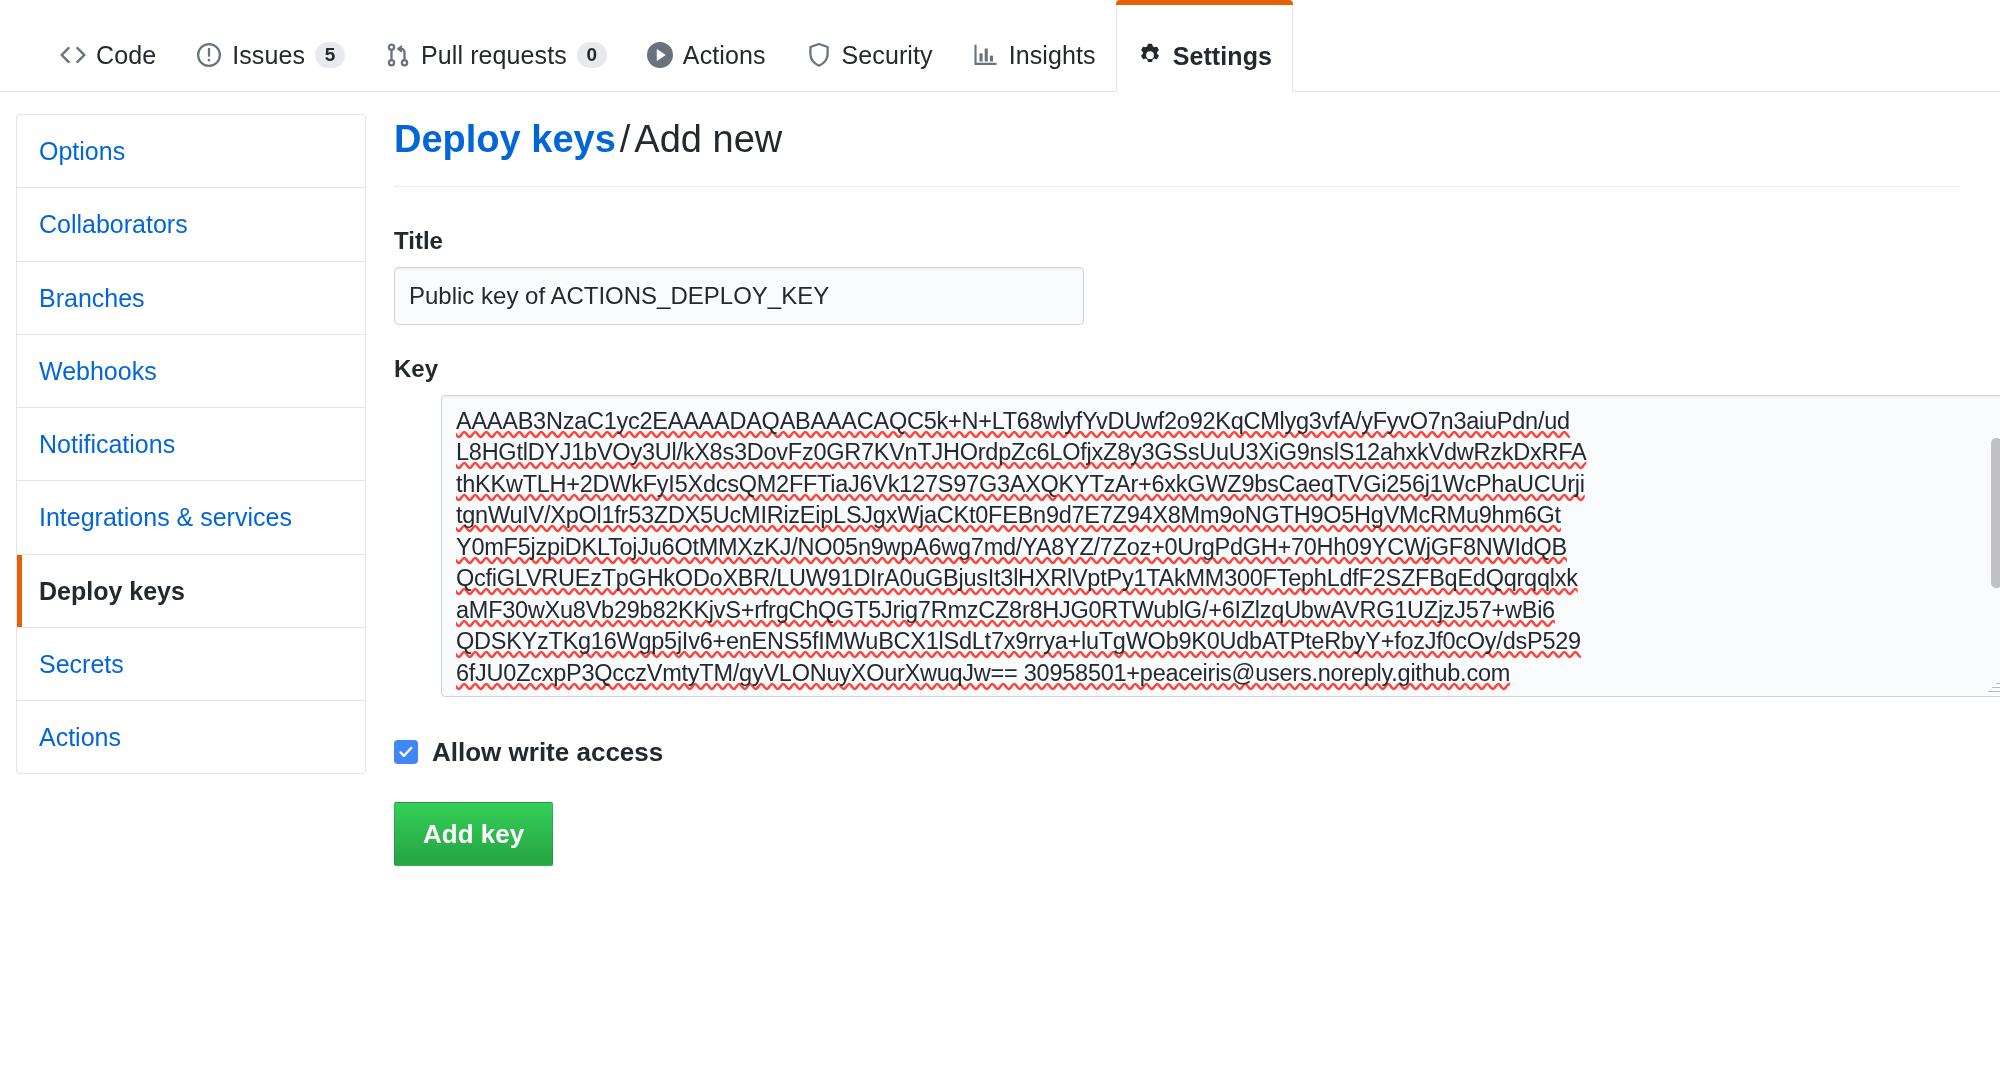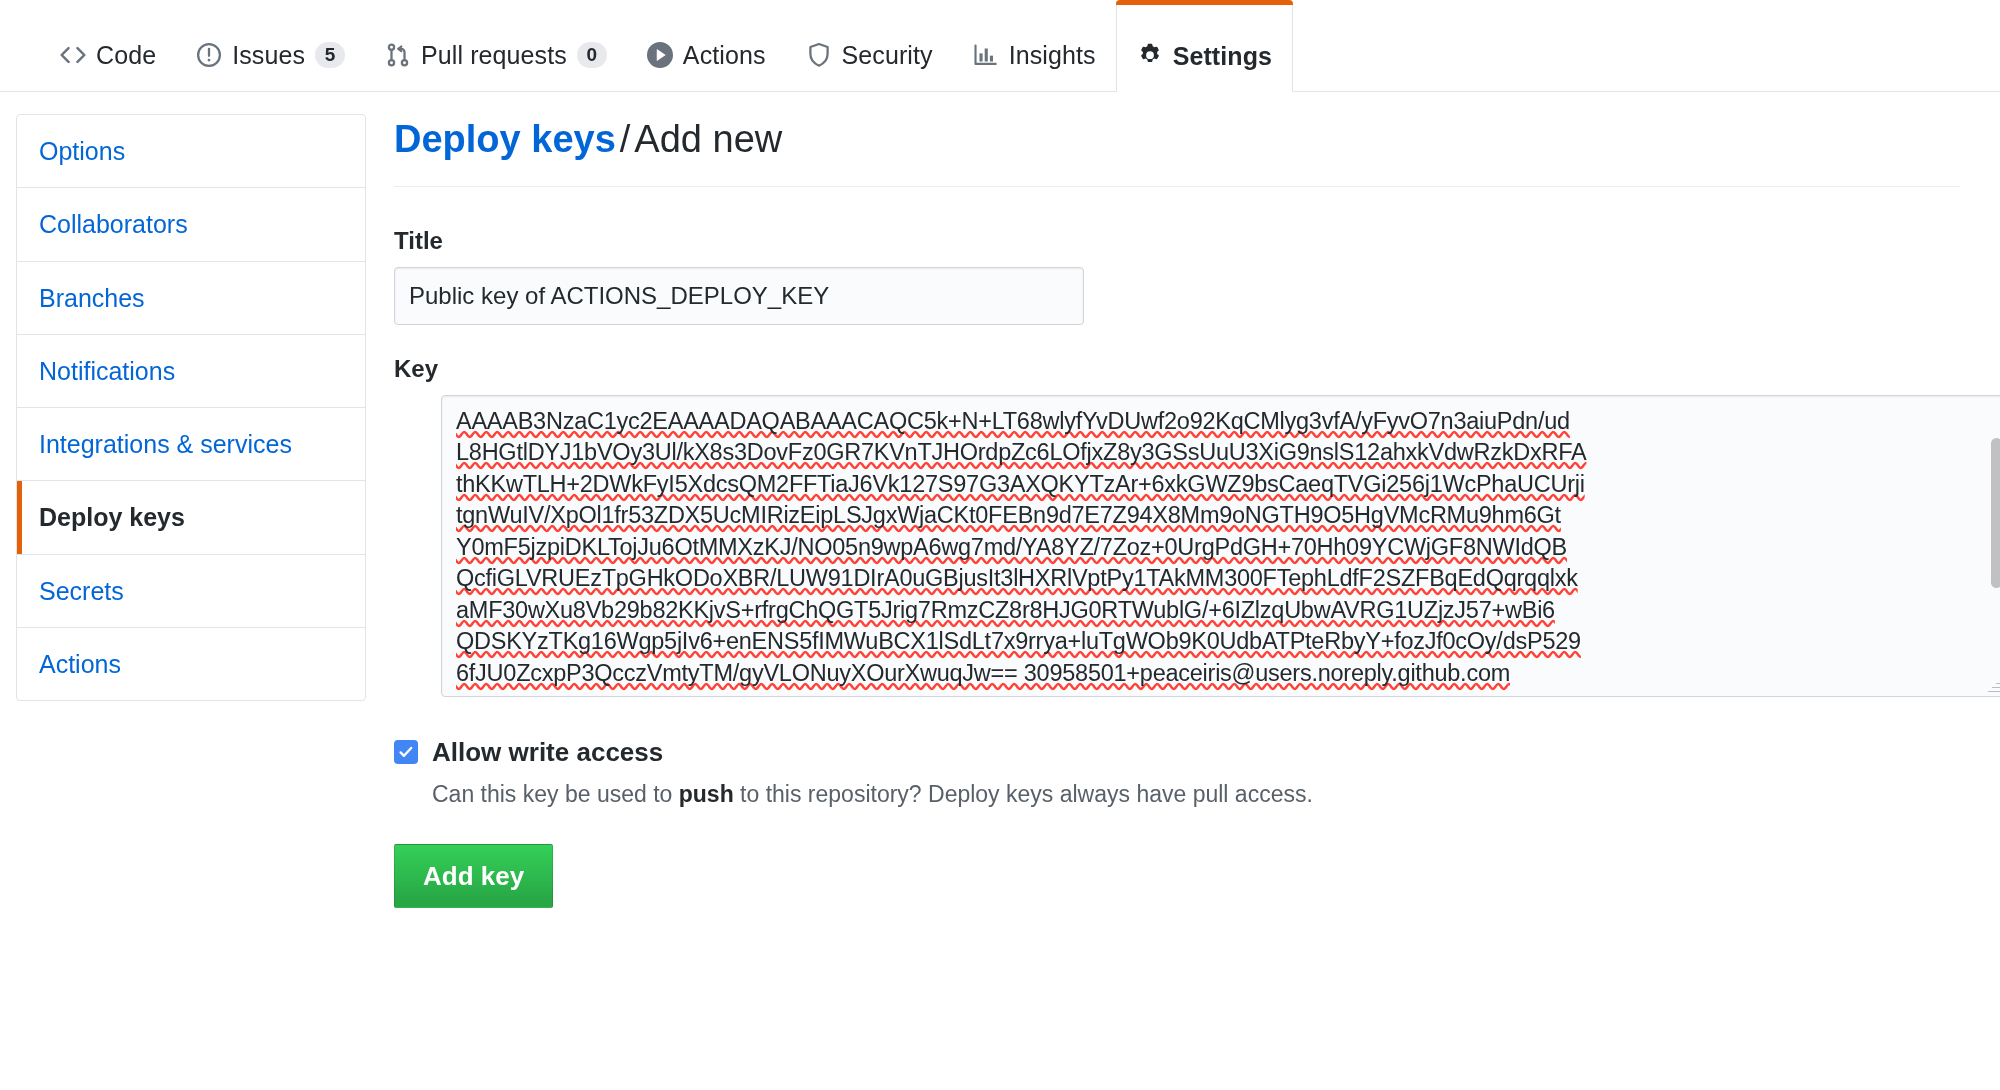--- a/index.html
+++ b/index.html
@@ -336,20 +336,23 @@
     <a class="menu-item" href="#">
       <span>Options</span>
     </a>
     <a class="menu-item" href="#">
       <span>Collaborators</span>
     </a>
     <a class="menu-item" href="#">
       <span>Branches</span>
     </a>
     <a class="menu-item" href="#">
+      <span>Webhooks</span>
+    </a>
+    <a class="menu-item" href="#">
       <span>Notifications</span>
     </a>
     <a class="menu-item" href="#">
       <span>Integrations &amp; services</span>
     </a>
     <a class="menu-item selected" href="#">
       <span>Deploy keys</span>
     </a>
     <a class="menu-item" href="#">
       <span>Secrets</span>
@@ -400,20 +403,17 @@
 
     <div class="checkbox-row">
       <span class="cb">
         <svg width="18" height="18" viewBox="0 0 16 16" fill="none" stroke="#ffffff" stroke-width="2.1" stroke-linecap="round" stroke-linejoin="round">
           <path d="M3.2 8.4l3 3 6.4-7"></path>
         </svg>
       </span>
       <span class="cb-label">Allow write access</span>
     </div>
 
-    <div class="help-text">
-      <span>Can this key be used to </span><b>push</b><span> to this repository? Deploy keys always have pull access.</span>
-    </div>
 
     <button class="btn-primary">Add key</button>
 
   </main>
 </div>
 
 </body></html>

